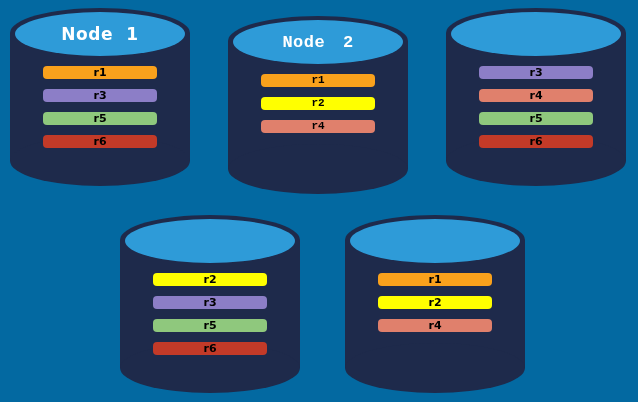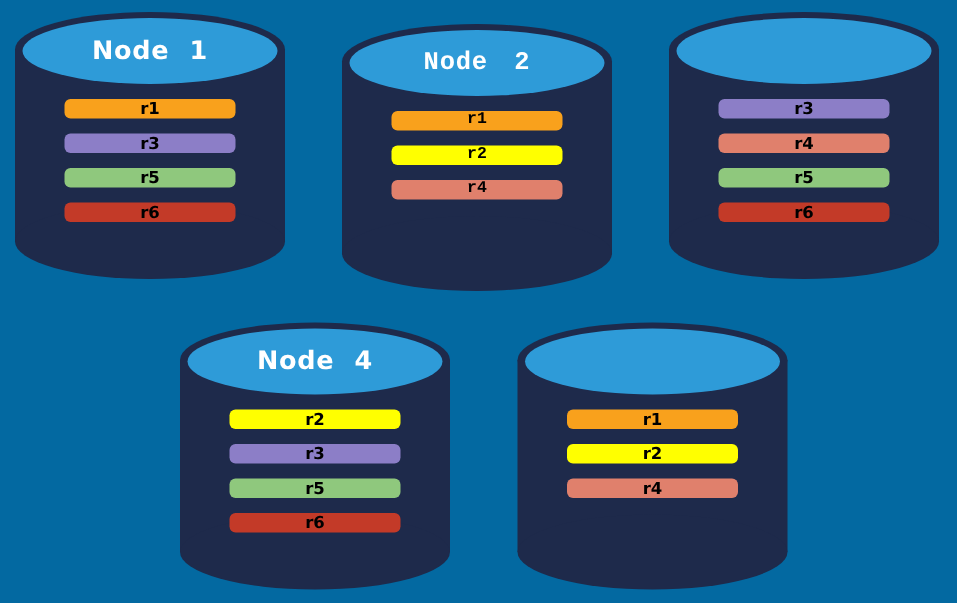--- a/index.html
+++ b/index.html
@@ -129,21 +129,20 @@
       <div class="bar" style="background: rgb(143, 200, 125);">r5</div>
       <div class="bar" style="background: rgb(195, 58, 40);">r6</div>
     </div>
   </div>
 
   <div class="cylinder n4">
     <div class="cyl-top-outer" style="background: rgb(30, 42, 75);"></div>
     <div class="cyl-body" style="background: rgb(30, 42, 75);"></div>
     <div class="cyl-bottom" style="background: rgb(30, 42, 75);"></div>
     <div class="cyl-top-inner" style="background: rgb(46, 155, 216);"></div>
-    <div class="cyl-label">Node 4</div>
     <div class="bars">
       <div class="bar" style="background: rgb(255, 255, 0);">r2</div>
       <div class="bar" style="background: rgb(140, 126, 199);">r3</div>
       <div class="bar" style="background: rgb(143, 200, 125);">r5</div>
       <div class="bar" style="background: rgb(195, 58, 40);">r6</div>
     </div>
   </div>
 
   <div class="cylinder n5">
     <div class="cyl-top-outer" style="background: rgb(30, 42, 75);"></div>

